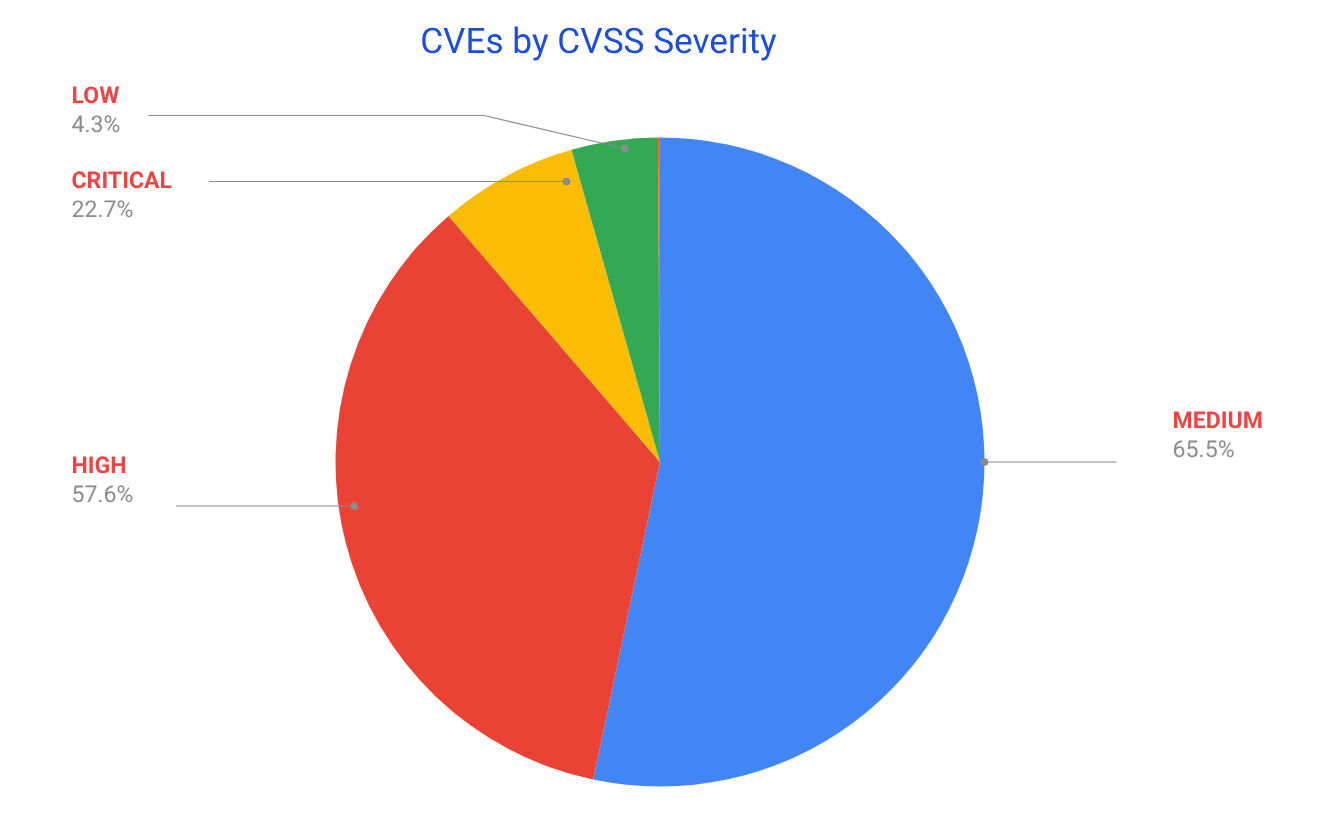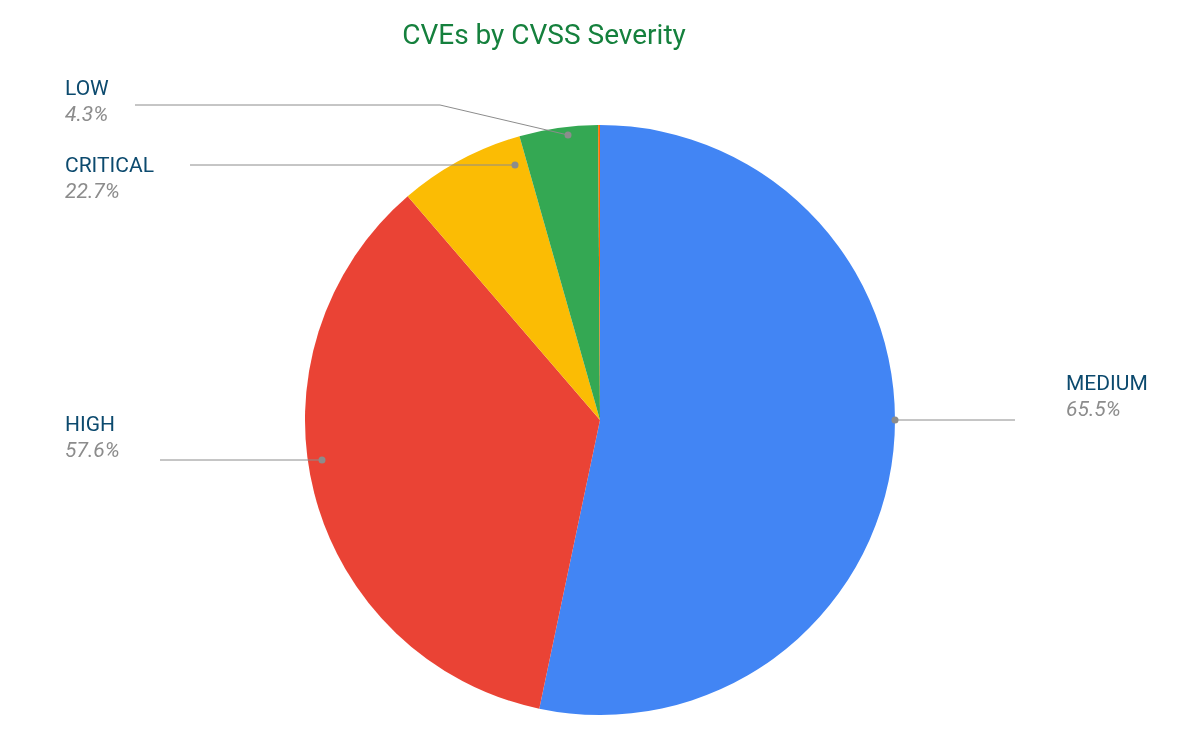--- a/index.html
+++ b/index.html
@@ -1,22 +1,22 @@
 <!DOCTYPE html>
 <html><head>
 <meta charset="utf-8">
 <style>
   html,body{margin:0;padding:0;width:1200px;height:742px;background:#fff;
     font-family:-apple-system,BlinkMacSystemFont,"Segoe UI",Roboto,Arial,sans-serif;}
   .title{position:absolute;left:0;width:1088px;top:18px;text-align:center;
-    font-size:28px;color:#15803d;}
+    font-size:32px;color:#1d4ed8;}
   svg{position:absolute;left:0;top:0;}
   .lbl{position:absolute;font-size:21px;line-height:1.25;}
-  .lbl .nm{color:#0c4a6e;}
-  .lbl .pct{color:#8c8c8c;font-style:italic;}
+  .lbl .nm{color:#ef4444;font-weight:bold;}
+  .lbl .pct{color:#8c8c8c;}
   .leader{stroke:#8c8c8c;stroke-width:1;fill:none;}
   .dot{fill:#8c8c8c;}
 </style>
 </head>
 <body>
 
 <div class="title">CVEs by CVSS Severity</div>
 
 <svg width="1200" height="742">
   <g id="slices">

